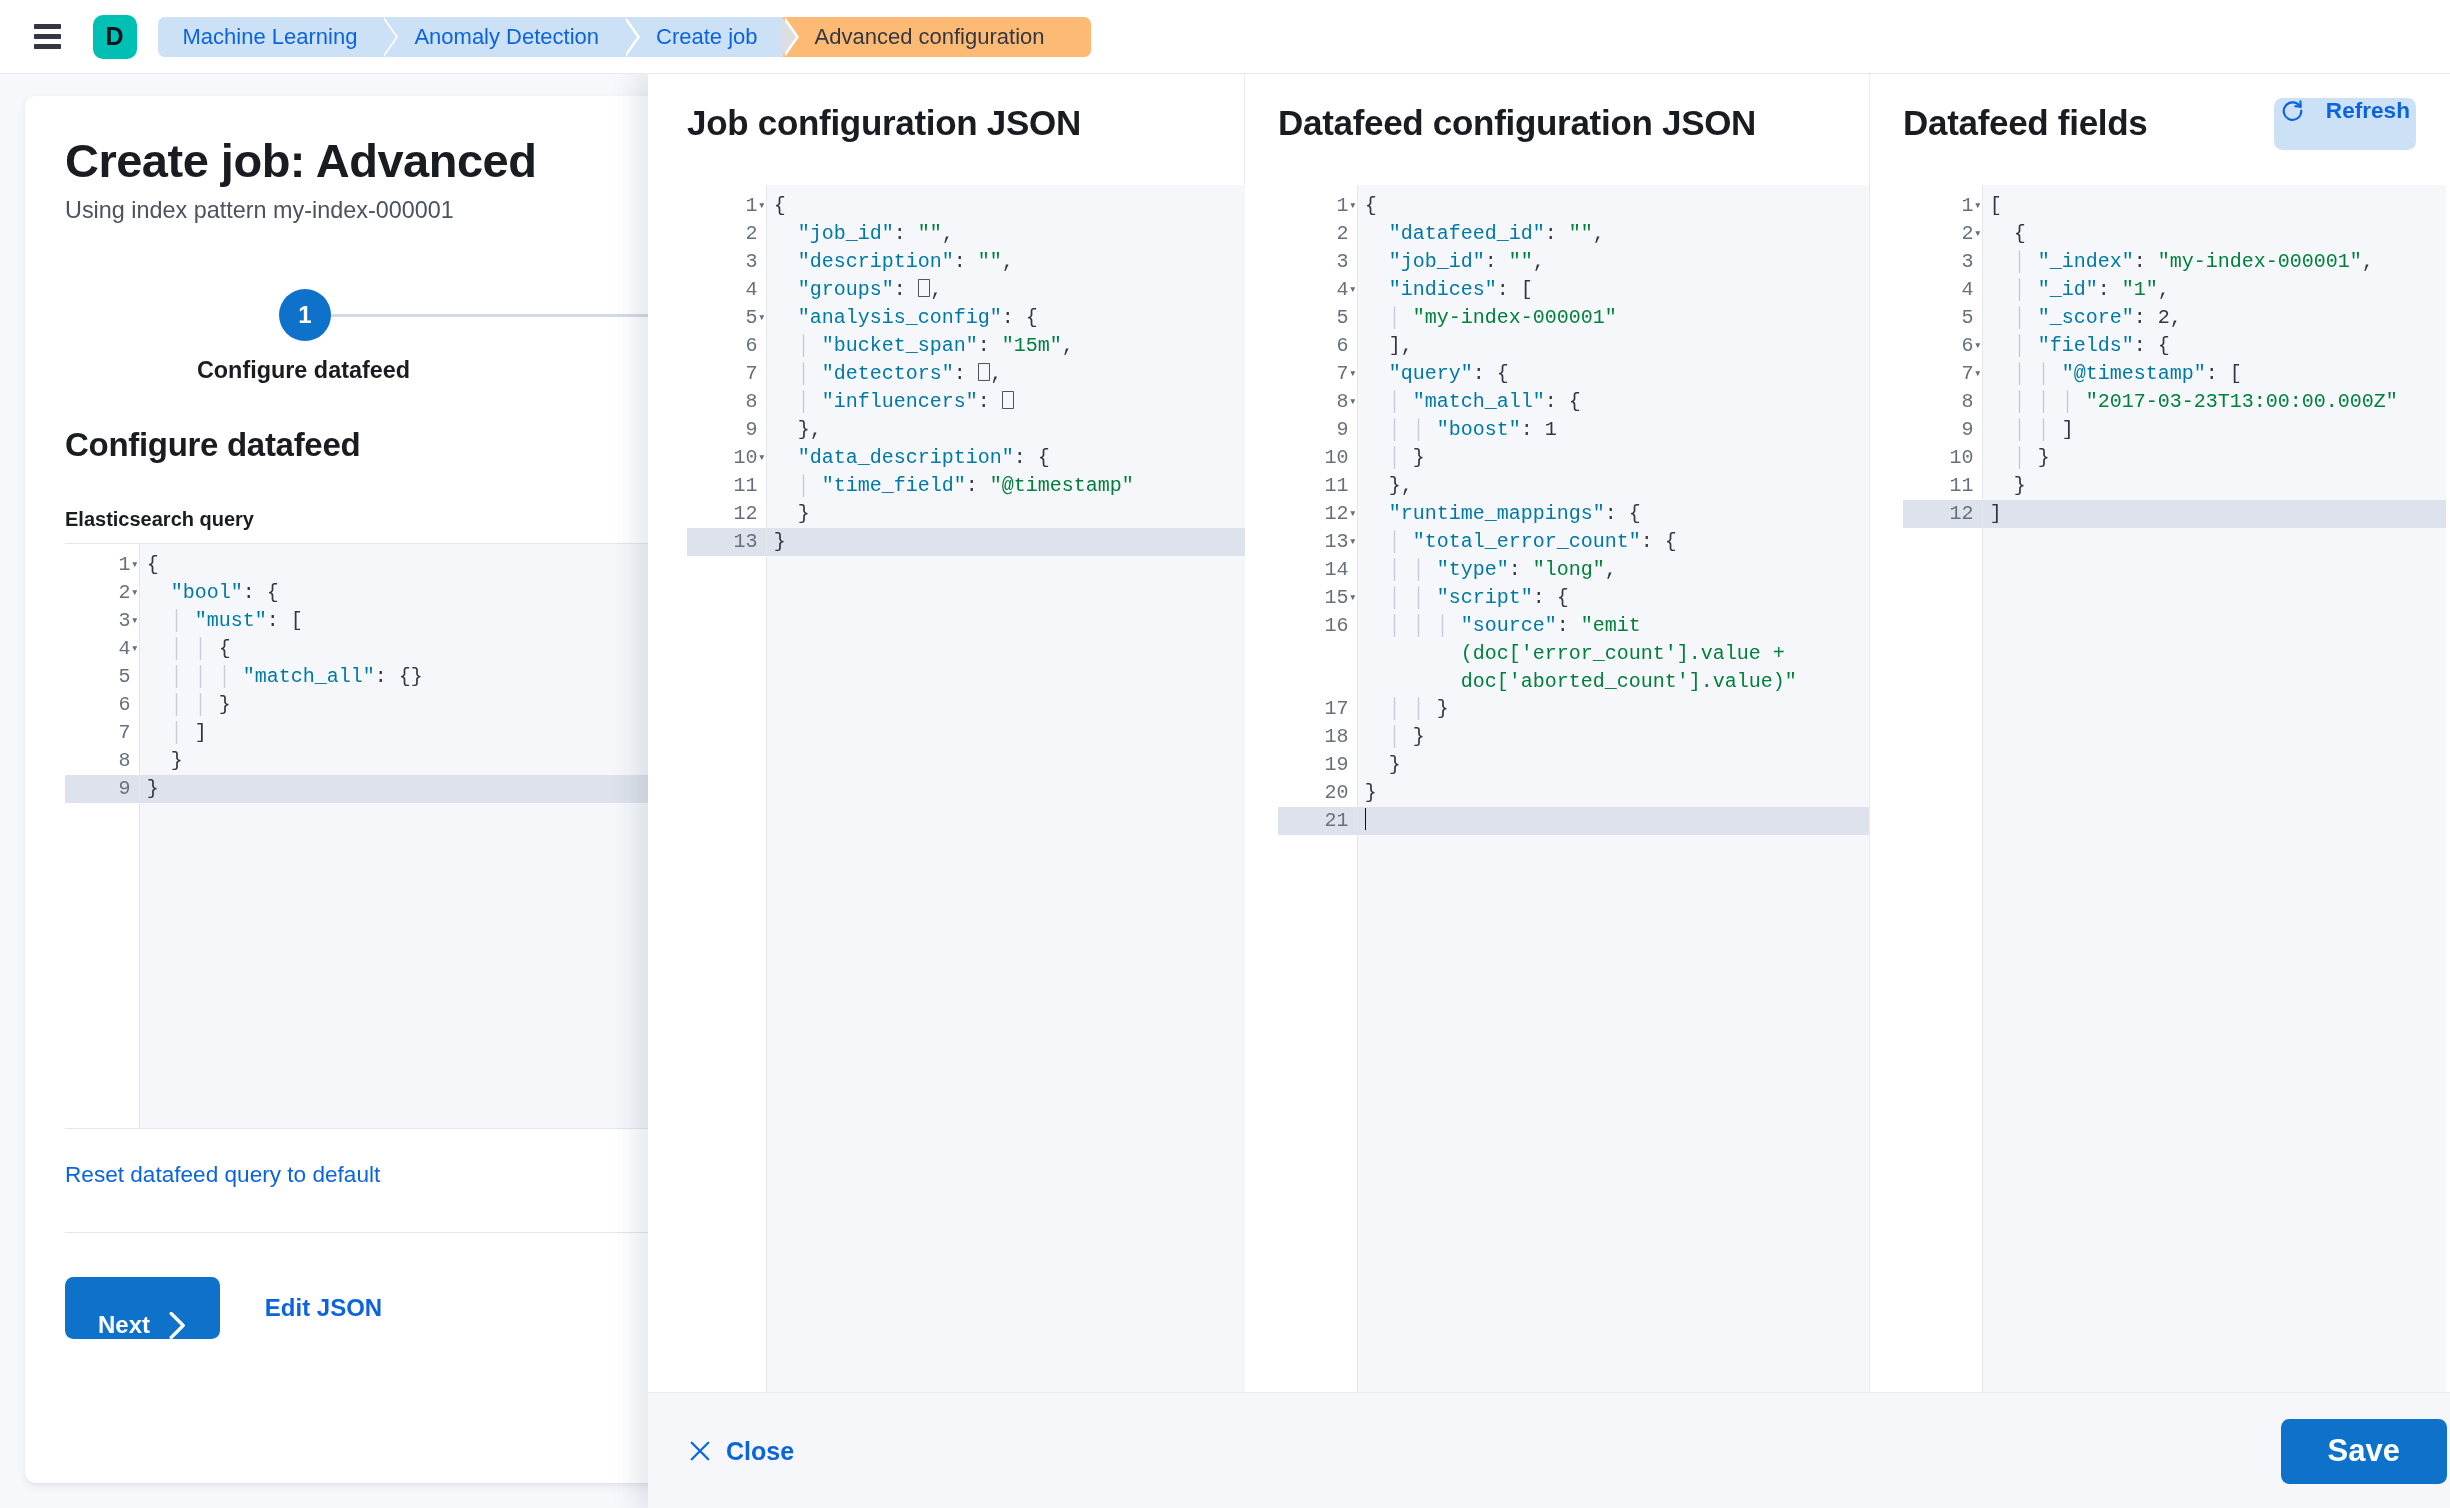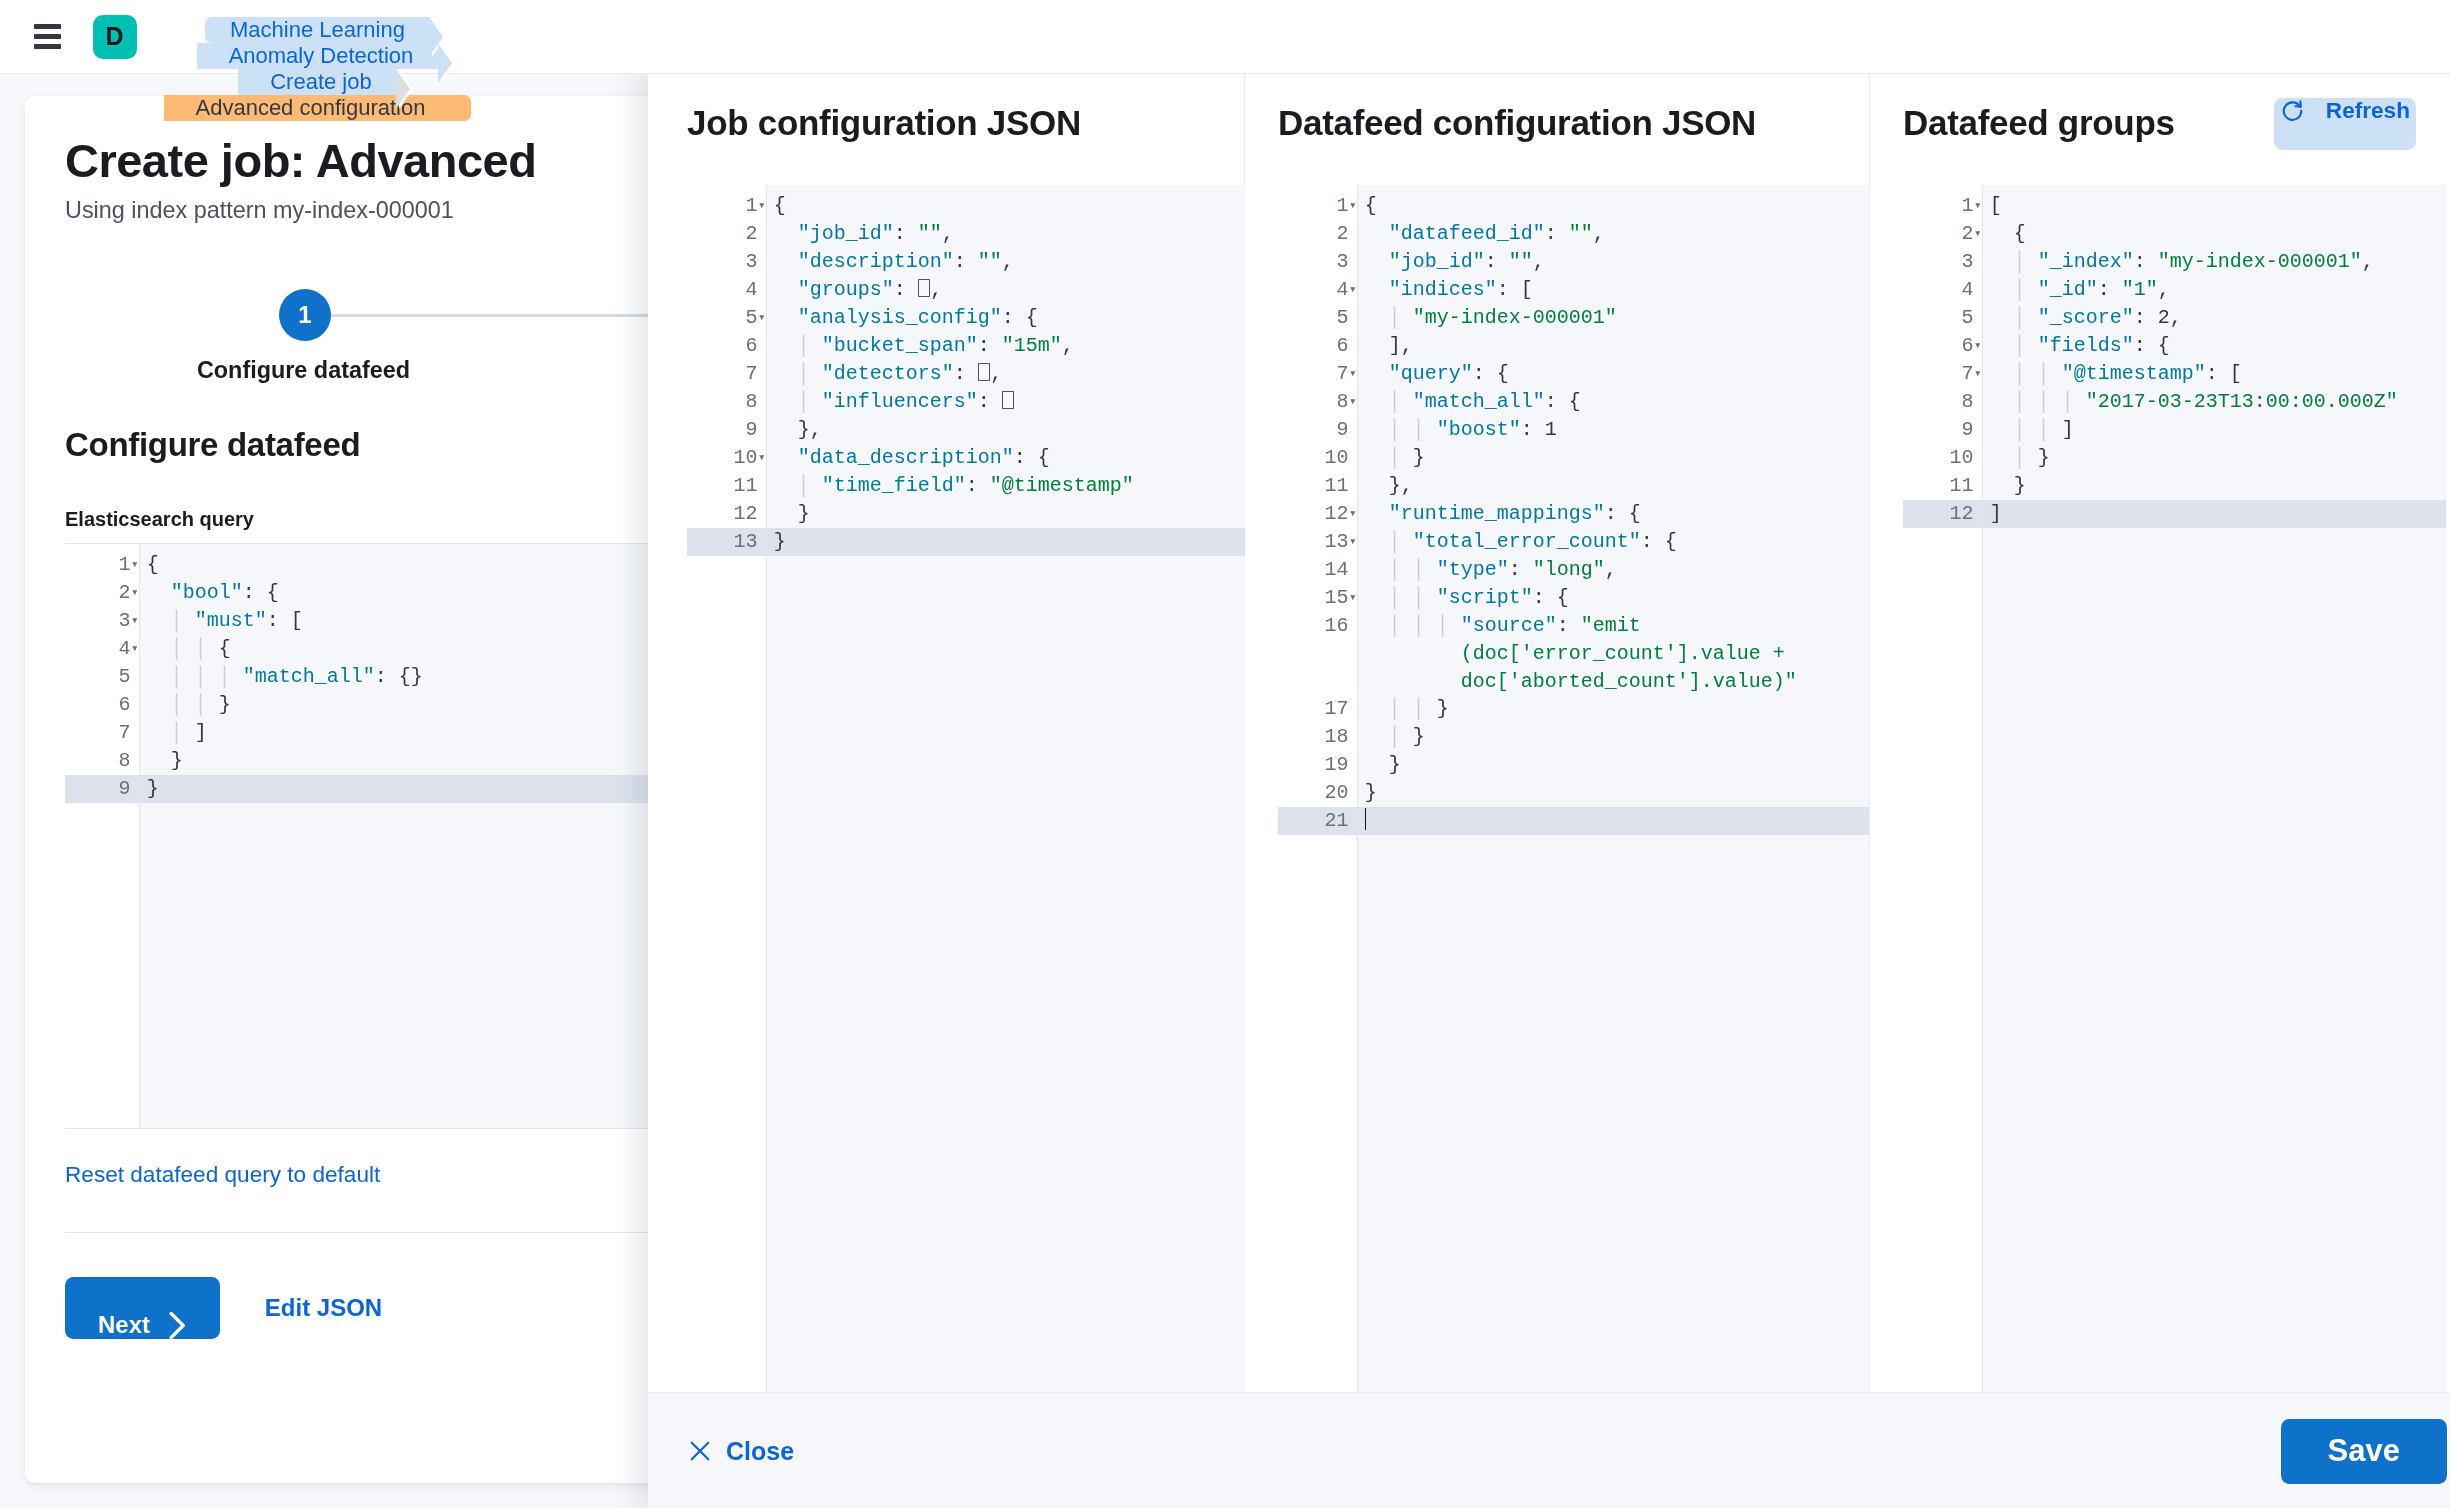--- a/index.html
+++ b/index.html
@@ -34,21 +34,21 @@
   }
   #app-logo {
     width: 44px; height: 44px; margin-left: 27px;
     border-radius: 10px; background: #00BFB3;
     color: #10141A; font-size: 25px; font-weight: 700;
     display: flex; align-items: center; justify-content: center;
     cursor: pointer;
   }
   #breadcrumbs {
     display: flex; align-items: center;
-    margin-left: 27px; height: 40px; flex-direction: column;
+    margin-left: 21px; height: 40px;
   }
   .crumb {
     position: relative;
     height: 40px;
     display: flex; align-items: center;
     background: #CCE1F5;
     color: #0B64DD;
     font-size: 22px;
     padding: 0 25px 0 32px;
     cursor: pointer;
@@ -474,21 +474,21 @@
             <div class="cl"><span class="guide">  │ </span><span class="p">}</span></div>
             <div class="cl"><span class="p">  </span><span class="p">}</span></div>
             <div class="cl"><span class="p">}</span></div>
             <div class="cl active"><span class="caret"></span></div>
           </div>
       </div>
     </div>
 
     <div class="col col-3">
       <div class="col-head">
-        <div class="col-title">Datafeed groups</div>
+        <div class="col-title">Datafeed fields</div>
         <button id="refresh-btn">
           <svg width="25" height="25" viewBox="0 0 20 20">
             <path d="M16.2 7.2 A7 7 0 1 0 17 10" fill="none" stroke="#0B64DD" stroke-width="1.7" stroke-linecap="round"></path>
             <path d="M12.2 6.6 L16.6 6.9 L16.3 2.6" fill="none" stroke="#0B64DD" stroke-width="1.7" stroke-linecap="round" stroke-linejoin="round"></path>
           </svg>
           <span>Refresh</span>
         </button>
       </div>
       <div class="editor" id="datafeed-preview-editor">
         <div class="gutter">

